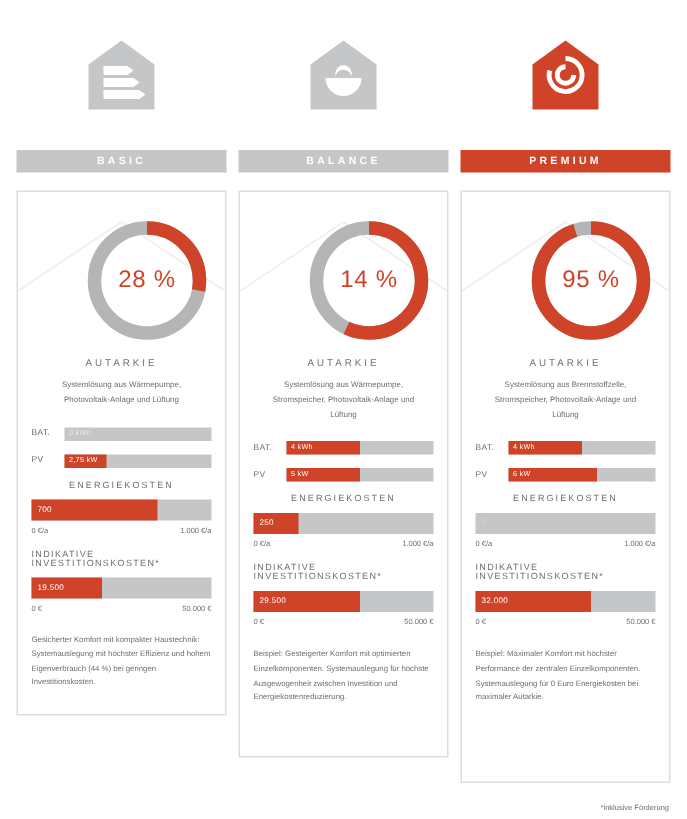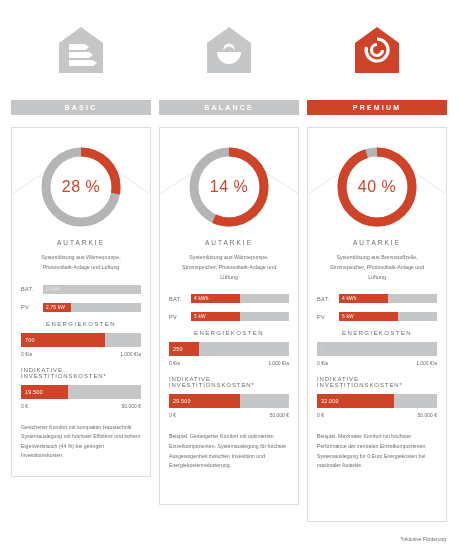--- a/index.html
+++ b/index.html
@@ -39,21 +39,21 @@
   .card.premium { height: 395px; }
 
   
   .chevron {
     position: absolute; left: 0; top: 0; width: 100%; height: 66px;
     overflow: hidden; pointer-events: none;
   }
   .chevron svg { display:block; width:100%; height:66px; }
 
   
-  .donut-wrap { display:flex; justify-content:center; margin-top: 6px; position: relative; }
+  .donut-wrap { display:flex; justify-content:flex-end; margin-top: 6px; position: relative; }
   .donut { position: relative; width: 86px; height: 86px; }
   .donut svg { display:block; transform: rotate(-90deg); }
   .donut-label {
     position: absolute; inset: 0; display:flex; align-items:center; justify-content:center;
     font-size: 16px; color: #cf4428; letter-spacing: 0.5px;
   }
   .autarkie {
     text-align:center; font-size: 6.5px; letter-spacing: 2px; color: #6d6e71;
     margin-top: 9px;
   }
@@ -278,21 +278,21 @@
             <path d="M0 66 L61 20 L122 66" fill="none" stroke="#eceded" stroke-width="1"></path>
           </svg>
         </div>
 
         <div class="donut-wrap">
           <div class="donut">
             <svg width="86" height="86" viewBox="0 0 86 86">
               <circle cx="43" cy="43" r="35" fill="none" stroke="#b3b5b7" stroke-width="9"></circle>
               <circle cx="43" cy="43" r="35" fill="none" stroke="#cf4428" stroke-width="9" stroke-dasharray="208.9 11.0"></circle>
             </svg>
-            <div class="donut-label">40 %</div>
+            <div class="donut-label">95 %</div>
           </div>
         </div>
         <div class="autarkie">AUTARKIE</div>
         <div class="sys-desc">Systemlösung aus Brennstoffzelle, Stromspeicher, Photovoltaik-Anlage und Lüftung</div>
 
         <div class="kv-bars">
           <div class="kv-row">
             <span class="kv-label">BAT.</span>
             <span class="kv-track">
               <span class="kv-fill" style="width:50%"></span>

